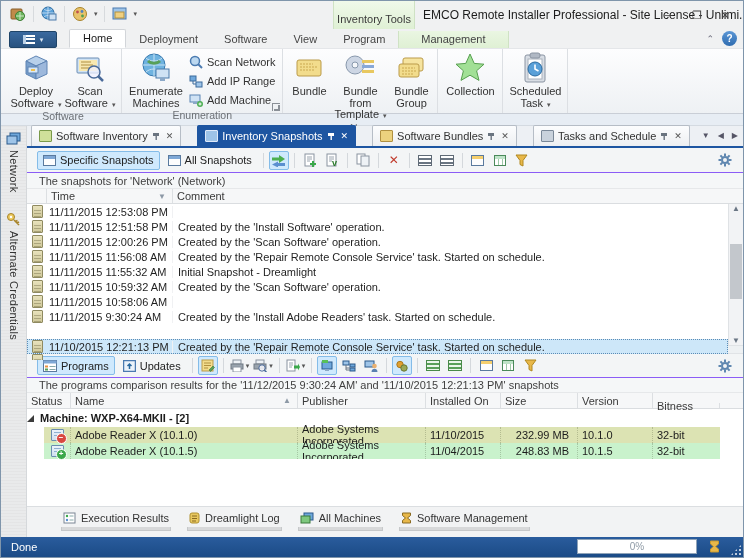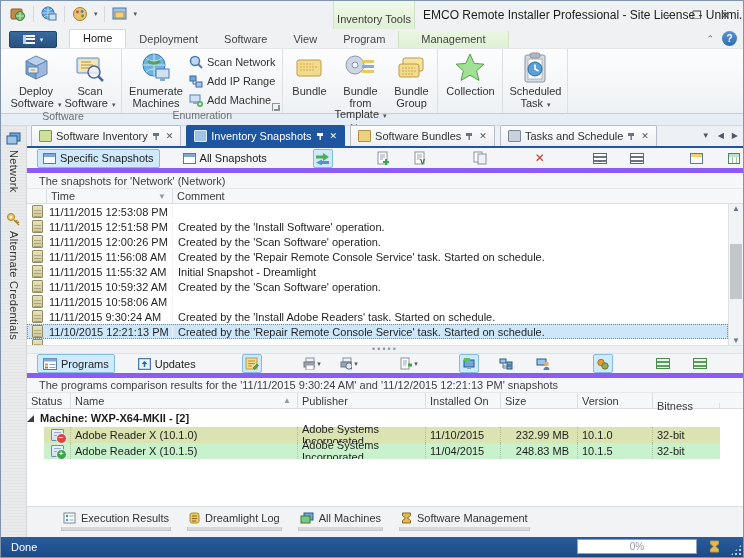--- a/index.html
+++ b/index.html
@@ -50,52 +50,52 @@
 
   
   .main{flex:1;display:flex;min-height:0;}
   .sidebar{width:26px;flex:none;background:#e9eaeb;border-right:1px solid #d5d8db;
            background-image:repeating-linear-gradient(180deg,rgba(0,0,0,.025) 0 1px,transparent 1px 3px);}
   .side-item{display:flex;flex-direction:column;align-items:center;padding-top:6px;color:#333;}
   .vtext{writing-mode:vertical-rl;margin-top:4px;letter-spacing:.3px;}
   .content{flex:1;display:flex;flex-direction:column;min-width:0;background:#fff;}
 
   
-  .doctabs{height:22px;flex:none;background:#edf0f4;display:flex;align-items:flex-end;padding-left:4px;gap:5px;
+  .doctabs{height:22px;flex:none;background:#edf0f4;display:flex;align-items:flex-end;padding-left:4px;gap:16px;
            border-bottom:2px solid #1d55a1;position:relative;}
   .dtab{height:21px;display:flex;align-items:center;gap:4px;padding:0 7px;background:linear-gradient(#fcfdfe,#edeff2);
         border:1px solid #b6bdc6;border-bottom:none;border-radius:2px 2px 0 0;color:#333;white-space:nowrap;}
   .dtab.active{background:#1d55a1;border-color:#1d55a1;color:#fff;}
   .dtab .tclose{font-size:9px;margin-left:2px;color:#555;}
   .dtab.active .tclose{color:#fff;}
   .dt-ic{width:13px;height:12px;border-radius:1px;position:relative;}
   .doctabs-right{position:absolute;right:5px;top:5px;display:flex;gap:8px;color:#556;font-size:8px;align-items:center;}
 
   
-  .toolbar{flex:none;background:#f3f5f6;border-bottom:5px solid #8b5cf6;display:flex;align-items:center;padding:0 8px 0 10px;gap:17px;}
+  .toolbar{flex:none;background:#f3f5f6;border-bottom:1px solid #8b5cf6;display:flex;align-items:center;padding:0 8px 0 10px;gap:2px;}
   .tb1{height:25px;}
   .tb2{height:24px;}
   .tbtn{height:19px;display:flex;align-items:center;gap:4px;padding:0 5px;border:1px solid transparent;border-radius:2px;color:#222;white-space:nowrap;}
   .tbtn.hl,.ticon.hl{background:#cfe9fd;border:1px solid #84bce8;}
   .ticon{height:19px;min-width:20px;display:flex;align-items:center;justify-content:center;border:1px solid transparent;border-radius:2px;gap:1px;}
   .tsep{width:1px;height:15px;background:#d4d8dc;margin:0 3px;}
   .tb-right{margin-left:auto;display:flex;align-items:center;}
   .infobar{flex:none;background:#f5f7f8;border-bottom:1px solid #e6e8ea;color:#3f3f3f;display:flex;align-items:center;padding-left:12px;}
   .ib1{height:16px;} .ib2{height:15px;}
 
   
   .snaptable{flex:none;position:relative;background:#fff;}
   .thead{display:flex;height:15px;background:#f6f7f8;border-bottom:1px solid #dadde0;color:#3a3a3a;}
   .thead .hc{display:flex;align-items:center;padding:0 4px;border-right:1px solid #dcdfe2;}
   .sortglyph{margin-left:auto;color:#8d99a6;font-size:8px;padding-right:2px;}
   .snap-rows .srow{display:flex;height:15px;align-items:center;}
   .srow .cell-ic{width:20px;flex:none;display:flex;justify-content:center;}
   .srow .cell-time{width:126px;flex:none;padding-left:2px;border-right:1px solid #f0f1f3;color:#1f1f1f;}
   .srow .cell-comment{flex:1;padding-left:5px;color:#1f1f1f;white-space:nowrap;overflow:hidden;}
-  .srow.selected{background:#cde7f9;outline:1px dotted #5c8cb5;outline-offset:-1px;}
+  .srow.selected{background:#cde7f9;outline:1px dotted #5c8cb5;outline-offset:-1px;margin-top:15px;}
   .srow.partial{height:6px;overflow:hidden;}
   .snap-ic{width:11px;height:13px;background:linear-gradient(#e8e2bc,#cfc89a);border:1px solid #8f8a60;border-radius:1px;position:relative;}
   .snap-ic::before{content:"";position:absolute;left:1px;right:1px;top:2px;height:9px;
                    background:repeating-linear-gradient(180deg,transparent 0 2px,rgba(90,85,50,.35) 2px 3px);}
   .vscroll{position:absolute;right:0;top:15px;bottom:0;width:15px;background:#f2f3f5;border-left:1px solid #dfe2e5;
            display:flex;flex-direction:column;align-items:center;font-size:8px;color:#6a7684;}
   .vthumb{position:absolute;left:1px;right:1px;top:40px;height:55px;background:#c3c7cc;}
 
   
   .splitter{height:9px;flex:none;background:#eef1f3;border-top:1px solid #e0e3e6;border-bottom:1px solid #e0e3e6;
@@ -713,21 +713,21 @@
                   <line x1="2.4" y1="2.4" x2="4.2" y2="4.2"></line>
                   <line x1="9.8" y1="9.8" x2="11.6" y2="11.6"></line>
                   <line x1="11.6" y1="2.4" x2="9.8" y2="4.2"></line>
                   <line x1="4.2" y1="9.8" x2="2.4" y2="11.6"></line>
                 </g>
               </svg>
           </span>
         </div>
       </div>
 
-      <div class="infobar ib2">The programs comparison results for the '11/11/2015 9:30:24 AM' and '11/12/2015 12:21:13 PM' snapshots</div>
+      <div class="infobar ib2">The programs comparison results for the '11/12/2015 9:30:24 AM' and '11/10/2015 12:21:13 PM' snapshots</div>
 
       <div class="ptable">
         <div class="thead">
           <div class="hc c-status">
               <span>Status</span>
             </div>
           <div class="hc c-name">
               <span>Name</span>
               <span class="sortglyph">▲</span>
             </div>

